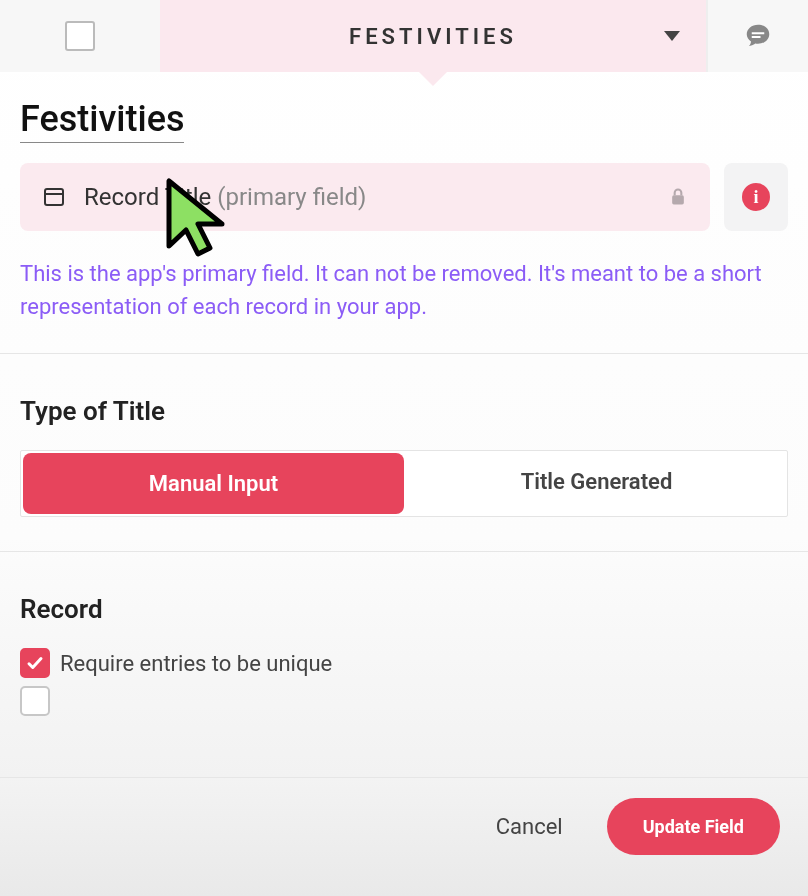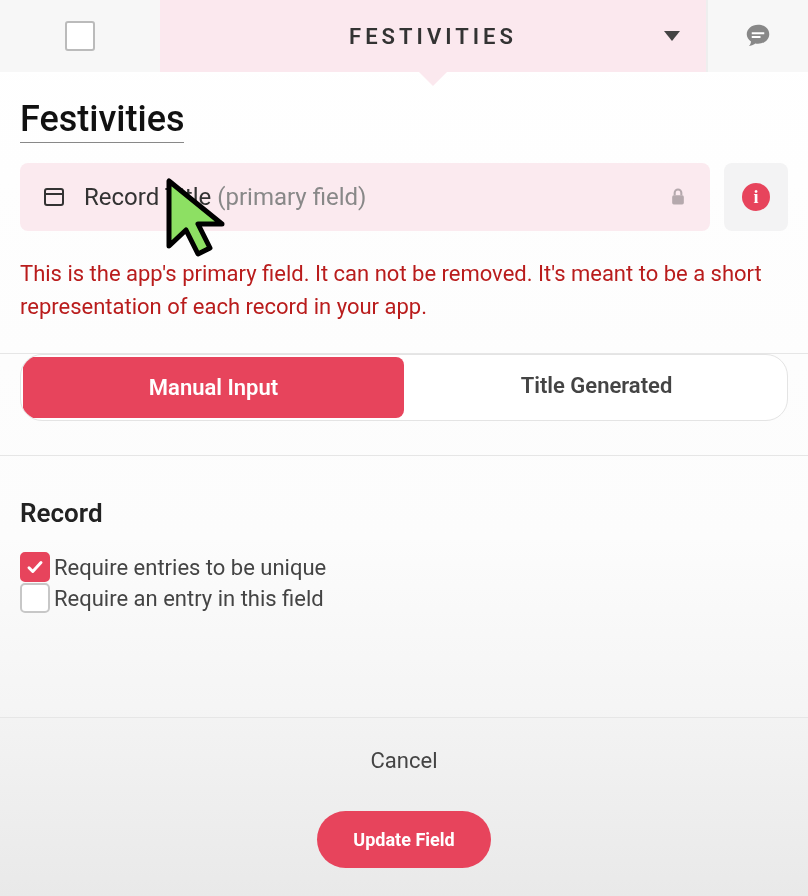--- a/index.html
+++ b/index.html
@@ -121,21 +121,21 @@
     background: #e7445c;
     color: #fff;
     font-weight: 900;
     display: flex; align-items: center; justify-content: center;
     font-family: Georgia, serif;
     font-size: 18px;
   }
 
   .help-text {
     font-size: 22px;
-    color: #b91c1c;
+    color: #8b5cf6;
     line-height: 1.5;
     margin-top: 26px;
     padding-bottom: 30px;
   }
 
   hr.sep {
     border: none;
     border-top: 1px solid #e6e6e6;
     margin: 0 -20px;
   }
@@ -145,21 +145,21 @@
     font-weight: 600;
     color: #222;
     margin: 42px 0 24px 0;
   }
 
   
   .segmented {
     display: flex;
     background: #fff;
     border: 1px solid #e4e4e4;
-    border-radius: 22px;
+    border-radius: 2px;
     overflow: hidden;
     margin-bottom: 34px;
   }
   .segmented .seg {
     flex: 1;
     text-align: center;
     padding: 18px 0;
     font-size: 22px;
     font-weight: 600;
     color: #444;
@@ -169,22 +169,22 @@
     background: #e7445c;
     color: #fff;
     border-radius: 8px;
     margin: 2px;
   }
 
   
   .opt-row {
     display: flex;
     align-items: center;
-    gap: 4px;
-    margin: 1px 0;
+    gap: 10px;
+    margin: 8px 0;
   }
   .chk {
     width: 30px; height: 30px;
     border-radius: 5px;
     border: 2px solid #c7c7c7;
     display: flex; align-items: center; justify-content: center;
     cursor: pointer;
     background: #fff;
   }
   .chk.checked {
@@ -194,25 +194,24 @@
   }
   .opt-label { font-size: 22px; color: #444; }
 
   
   .footer {
     position: absolute;
     bottom: 0; left: 0; right: 0;
     display: flex;
     justify-content: flex-end;
     align-items: center;
-    gap: 28px;
-    padding: 20px 28px 28px 28px;
+    gap: 36px;
+    padding: 20px 28px 41px 28px;
     border-top: 1px solid #e6e6e6;
     background: linear-gradient(180deg, #f3f3f3, #e9e9e9);
-    flex-direction: column;
   }
   .btn-text {
     font-size: 22px;
     color: #444;
     cursor: pointer;
     padding: 10px 8px;
   }
   .btn-primary {
     background: #e7445c;
     color: #fff;
@@ -271,20 +270,21 @@
     </div>
     <div class="info-btn">
       <div class="info-circle">i</div>
     </div>
   </div>
 
   <p class="help-text">This is the app's primary field. It can not be removed. It's meant to be a short representation of each record in your app.</p>
 
   <hr class="sep">
 
+  <div class="section-title">Type of Title</div>
 
   <div class="segmented">
     <div class="seg active">Manual Input</div>
     <div class="seg">Title Generated</div>
   </div>
 
   <hr class="sep">
 
   <div class="section-title">Record</div>
 
@@ -292,21 +292,20 @@
     <div class="chk checked">
       <svg width="18" height="18" viewBox="0 0 24 24" fill="none" stroke="#fff" stroke-width="4" stroke-linecap="round" stroke-linejoin="round">
           <polyline points="4 13 9 18 20 6"></polyline>
         </svg>
     </div>
     <span class="opt-label">Require entries to be unique</span>
   </div>
 
   <div class="opt-row">
     <div class="chk"></div>
-    <span class="opt-label">Require an entry in this field</span>
   </div>
 </div>
 
 <div class="footer">
   <div class="btn-text">Cancel</div>
   <div class="btn-primary">Update Field</div>
 </div>
 
 <svg class="cursor-overlay" width="80" height="100" viewBox="0 0 80 100">
   <polygon points="5,5 5,70 22,54 34,78 46,72 34,48 58,48" fill="#8de063" stroke="#000" stroke-width="5" stroke-linejoin="round"></polygon>

